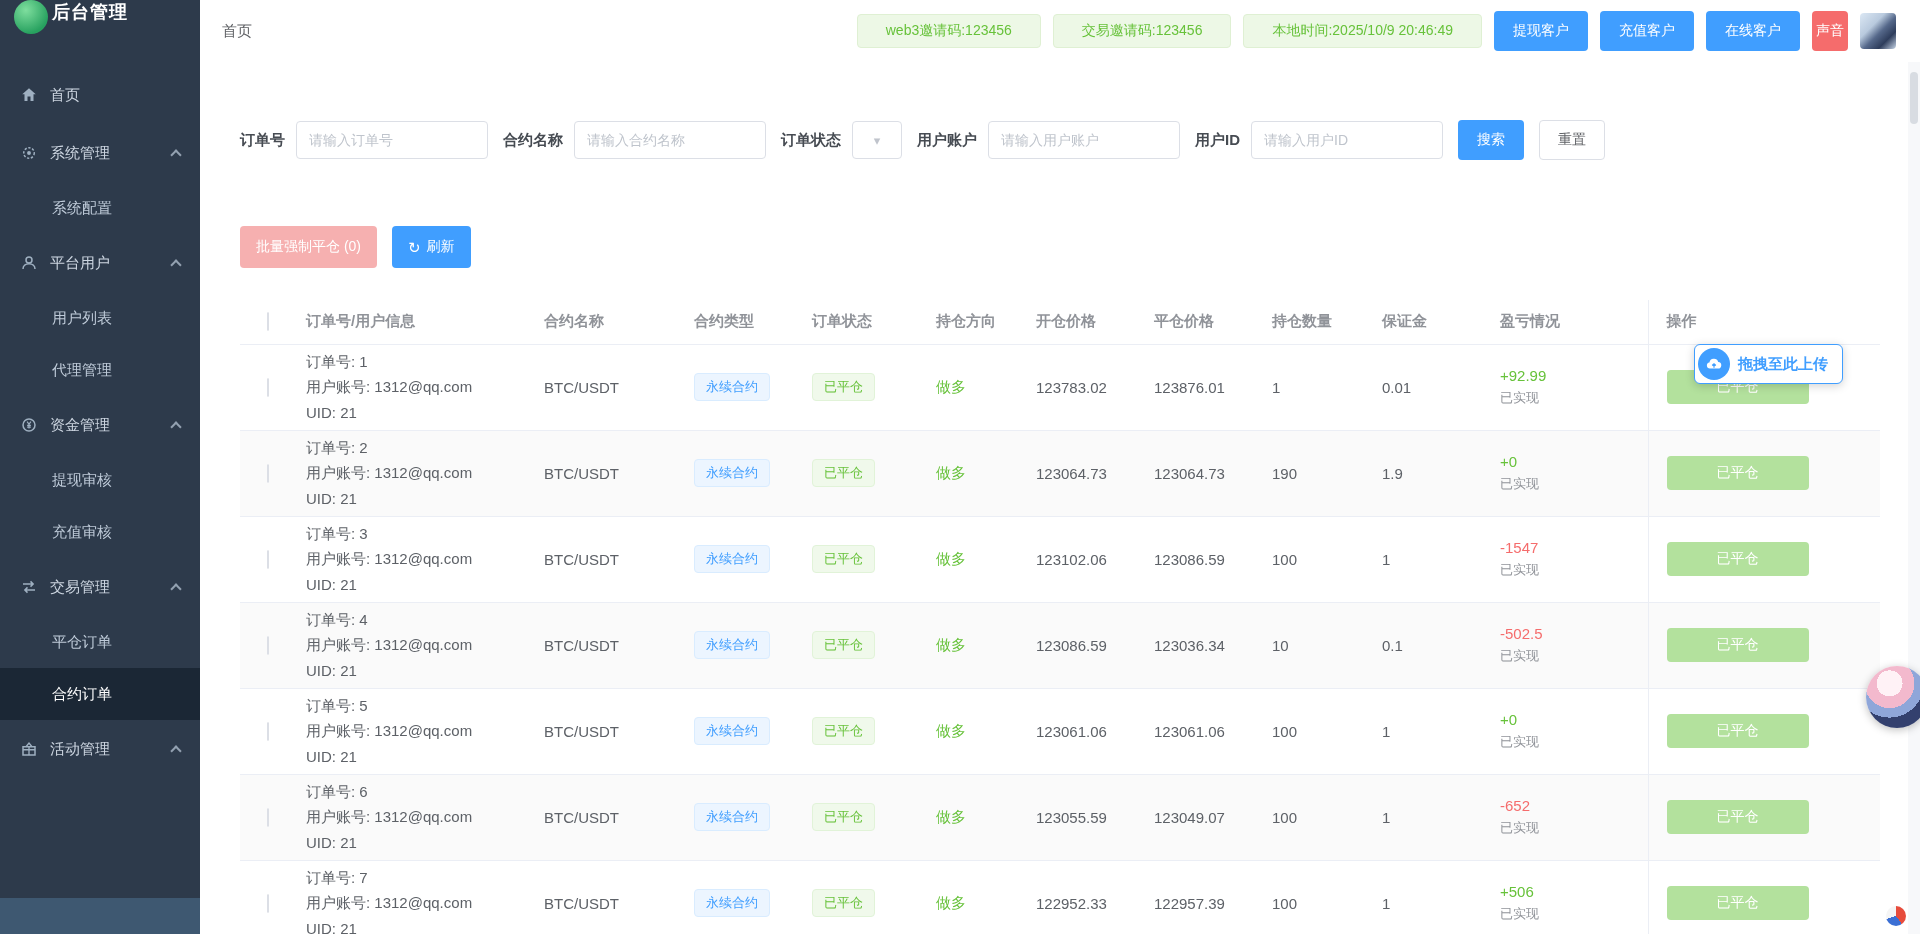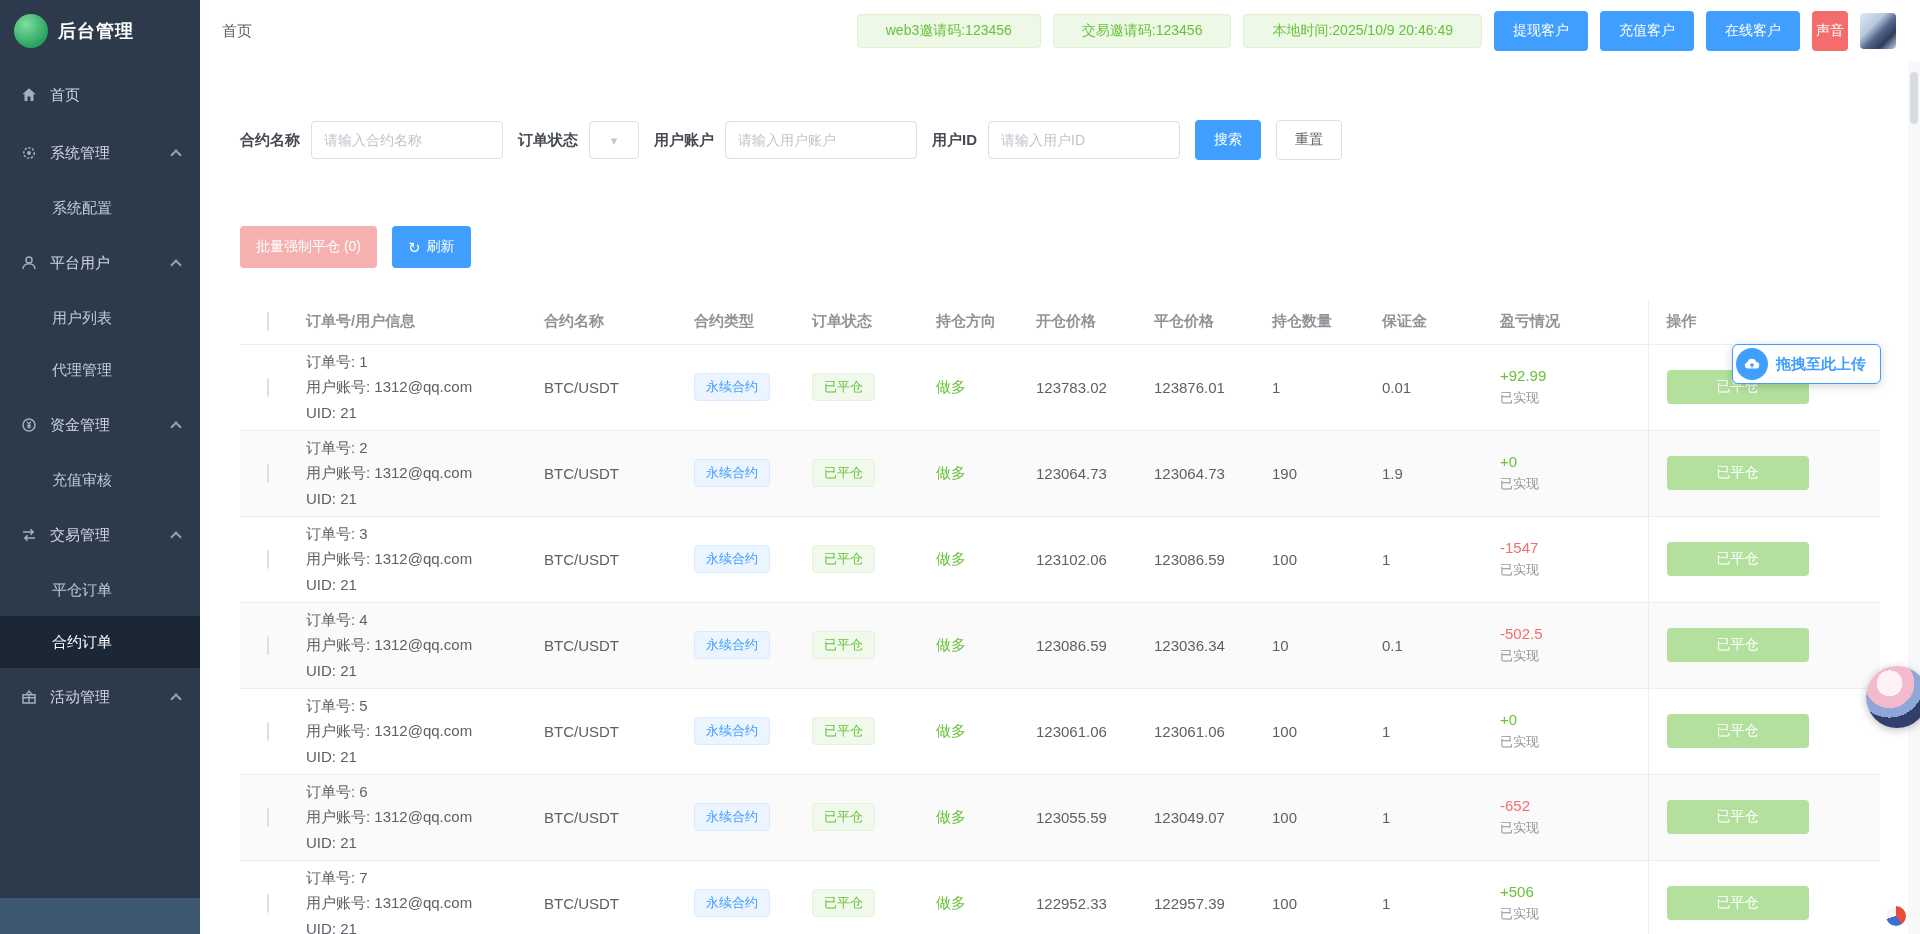--- a/index.html
+++ b/index.html
@@ -1,21 +1,21 @@
 <!DOCTYPE html>
 <html><head>
 <meta charset="utf-8">
 <style>
   * { margin:0; padding:0; box-sizing:border-box; }
   html,body { width:1920px; height:934px; overflow:hidden; }
   body { font-family:"Liberation Sans","DejaVu Sans",sans-serif; display:flex; background:#fff; color:#606266; }
 
   
   .sidebar { width:200px; height:934px; background:#2d3a4b; flex-shrink:0; display:flex; flex-direction:column; position:relative; z-index:5; }
-  .logo-row { height:62px; display:flex; align-items:center; gap:10px; padding:0 14px; }
+  .logo-row { height:62px; display:flex; align-items:flex-start; gap:4px; padding:0 14px; }
   .logo { width:34px; height:34px; border-radius:50%; background:radial-gradient(circle at 35% 30%, #7ede9e, #27a15f 72%); flex-shrink:0; }
   .app-title { color:#fff; font-size:18px; font-weight:bold; letter-spacing:1px; }
   .menu { flex:1; padding-top:4px; }
   .menu-item { height:58px; display:flex; align-items:center; gap:12px; padding:0 20px; color:#cdd6e1; font-size:15px; cursor:pointer; }
   .menu-item svg { width:18px; height:18px; color:#9fb0c1; flex-shrink:0; }
   .menu-item .chev-up { margin-left:auto; }
   .chev-up { width:8px; height:8px; border-left:2px solid #93a1b1; border-top:2px solid #93a1b1; transform:rotate(45deg); margin-top:4px; }
   .sub-item { height:52px; display:flex; align-items:center; padding:0 20px 0 52px; color:#bfcbd9; font-size:15px; cursor:pointer; }
   .sub-item.active { background:#1b2735; color:#ffffff; }
   .sidebar-footer { height:36px; background:#3e5871; }
@@ -58,21 +58,21 @@
   .info-line { line-height:1.7; white-space:nowrap; }
   .tag-type { display:inline-block; background:#ecf5ff; border:1px solid #d9ecff; color:#409eff; font-size:13px; padding:4px 11px; border-radius:4px; }
   .tag-status { display:inline-block; background:#f0f9eb; border:1px solid #e1f3d8; color:#67c23a; font-size:13px; padding:4px 11px; border-radius:4px; }
   .dir { color:#67c23a; }
   .pnl-value[data-trend="up"] { color:#67c23a; }
   .pnl-value[data-trend="down"] { color:#f56c6c; }
   .pnl-note { font-size:13px; color:#909399; margin-top:5px; }
   .btn-closed { width:142px; height:34px; background:#b3e19d; color:#fff; border-radius:4px; font-size:14px; border:none; cursor:pointer; }
 
   
-  .upload-overlay { position:absolute; left:1532px; top:344px; display:flex; align-items:center; gap:8px;
+  .upload-overlay { position:absolute; left:1494px; top:344px; display:flex; align-items:center; gap:8px;
     background:#fff; border:1px solid #409eff; border-radius:6px; padding:3px 14px 3px 3px;
     box-shadow:0 2px 10px rgba(0,0,0,.18); z-index:20; cursor:pointer; }
   .upload-circle { width:32px; height:32px; border-radius:50%; background:#409eff; display:flex; align-items:center; justify-content:center; }
   .upload-text { color:#409eff; font-size:15px; font-weight:bold; white-space:nowrap; }
 
   .scroll-track { position:absolute; right:0; top:62px; width:12px; height:872px; background:#f7f8fa; }
   .scroll-thumb { position:absolute; right:2px; top:72px; width:8px; height:52px; background:#d8dce2; border-radius:4px; cursor:pointer; }
 
   .floating-avatar { position:absolute; left:1866px; top:666px; width:62px; height:62px; border-radius:50%; cursor:pointer;
     background:radial-gradient(circle at 38% 28%, #fff2f6 0 22%, #f3b9cd 22% 42%, #8fa6d9 42% 58%, #33406e 58% 100%);
@@ -123,20 +123,23 @@
       <span>代理管理</span>
     </div>
 
     <div class="menu-item">
       <svg viewBox="0 0 24 24">
           <circle cx="12" cy="12" r="8" fill="none" stroke="currentColor" stroke-width="2"></circle>
           <path d="M9.5 7.5 L12 11 L14.5 7.5 M12 11 V16.5 M9.5 12.5 h5 M9.5 14.8 h5" fill="none" stroke="currentColor" stroke-width="1.6"></path>
         </svg>
       <span>资金管理</span>
       <span class="chev-up"></span>
+    </div>
+    <div class="sub-item">
+      <span>提现审核</span>
     </div>
     <div class="sub-item">
       <span>充值审核</span>
     </div>
 
     <div class="menu-item">
       <svg viewBox="0 0 24 24">
           <path d="M4 8 H17 M14 4.5 L17.5 8 L14 11.5 M20 16 H7 M10 12.5 L6.5 16 L10 19.5" fill="none" stroke="currentColor" stroke-width="2"></path>
         </svg>
       <span>交易管理</span>
@@ -173,20 +176,24 @@
       <button class="btn btn-blue">充值客户</button>
       <button class="btn btn-blue">在线客户</button>
       <button class="btn btn-red">声音</button>
       <div class="user-avatar"></div>
     </div>
   </header>
 
   <div class="content">
 
     <div class="filter-row">
+      <div class="filter-item">
+        <label class="f-label">订单号</label>
+        <input class="f-input" placeholder="请输入订单号" style="">
+      </div>
       <div class="filter-item">
         <label class="f-label">合约名称</label>
         <input class="f-input" placeholder="请输入合约名称" style="">
       </div>
       <div class="filter-item">
         <label class="f-label">订单状态</label>
         <div class="f-select">
           <span>▾</span>
         </div>
       </div>

